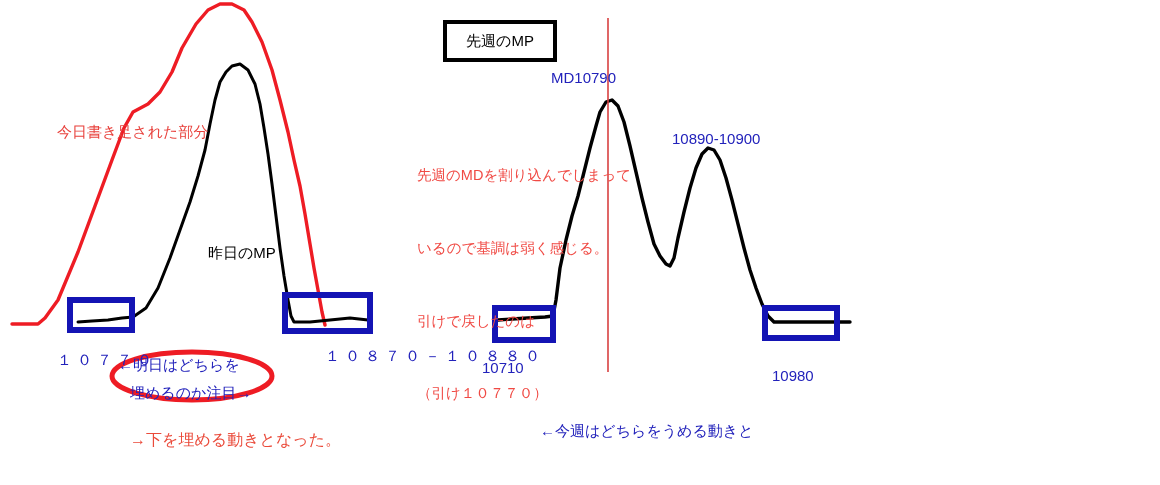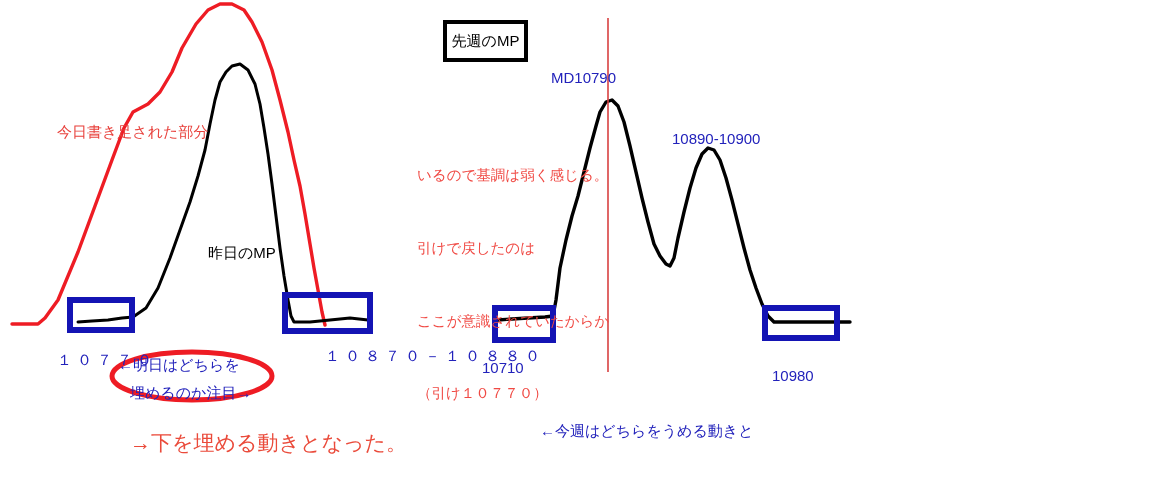--- a/index.html
+++ b/index.html
@@ -42,21 +42,21 @@
     color: #000000;
     font-size: 15px;
     padding-left: 40px;
   }
   .red-lbl {
     color: #e8413c;
     font-size: 15px;
   }
   .red-strong {
     color: #ea4a3a;
-    font-size: 21px;
+    font-size: 16px;
   }
   .red-block {
     position: absolute;
     color: #f04a44;
     font-size: 14.5px;
     line-height: 24.2px;
     white-space: pre;
   }
   .blue-block {
     position: absolute;
@@ -122,36 +122,36 @@
   <div class="lbl blue-wide" style="left:57px; top:352px;">１０７７０</div>
 
   <div class="lbl blue-wide" style="left:277px; top:348px;margin-left:48px;">１０８７０－１０８８０</div>
 
   <div class="lbl blue-lbl" style="left:118px; top:357px;">←明日はどちらを</div>
 
   <div class="lbl blue-lbl" style="left:130px; top:385px;">埋めるのか注目→</div>
 
   <div class="lbl red-strong" style="left:130px; top:432px;">→下を埋める動きとなった。</div>
 
-  <div id="title-box" style="left:443px; top:20px; width:85px; height:42px;">
+  <div id="title-box" style="left:443px; top:20px; width:114px; height:42px;">
     <span>先週のMP</span>
   </div>
 
   <div class="lbl blue-lbl" style="left:551px; top:70px;">MD10790</div>
 
   <div class="lbl blue-lbl" style="left:672px; top:131px;">10890-10900</div>
 
   <div class="lbl blue-lbl" style="left:482px; top:360px;">10710</div>
 
   <div class="lbl blue-lbl" style="left:772px; top:368px;">10980</div>
 
   <div class="red-block" style="left:417px; top:115px;">
+    <div>先週のMDを割り込んでしまって</div>
     <div>いるので基調は弱く感じる。</div>
     <div>引けで戻したのは</div>
-    <div>ここが意識されていたからか</div>
     <div>（引け１０７７０）</div>
     
     
     
   </div>
 
   <div class="blue-block" style="left:540px; top:353px;">
     <div>←今週はどちらをうめる動きと</div>
     
     

